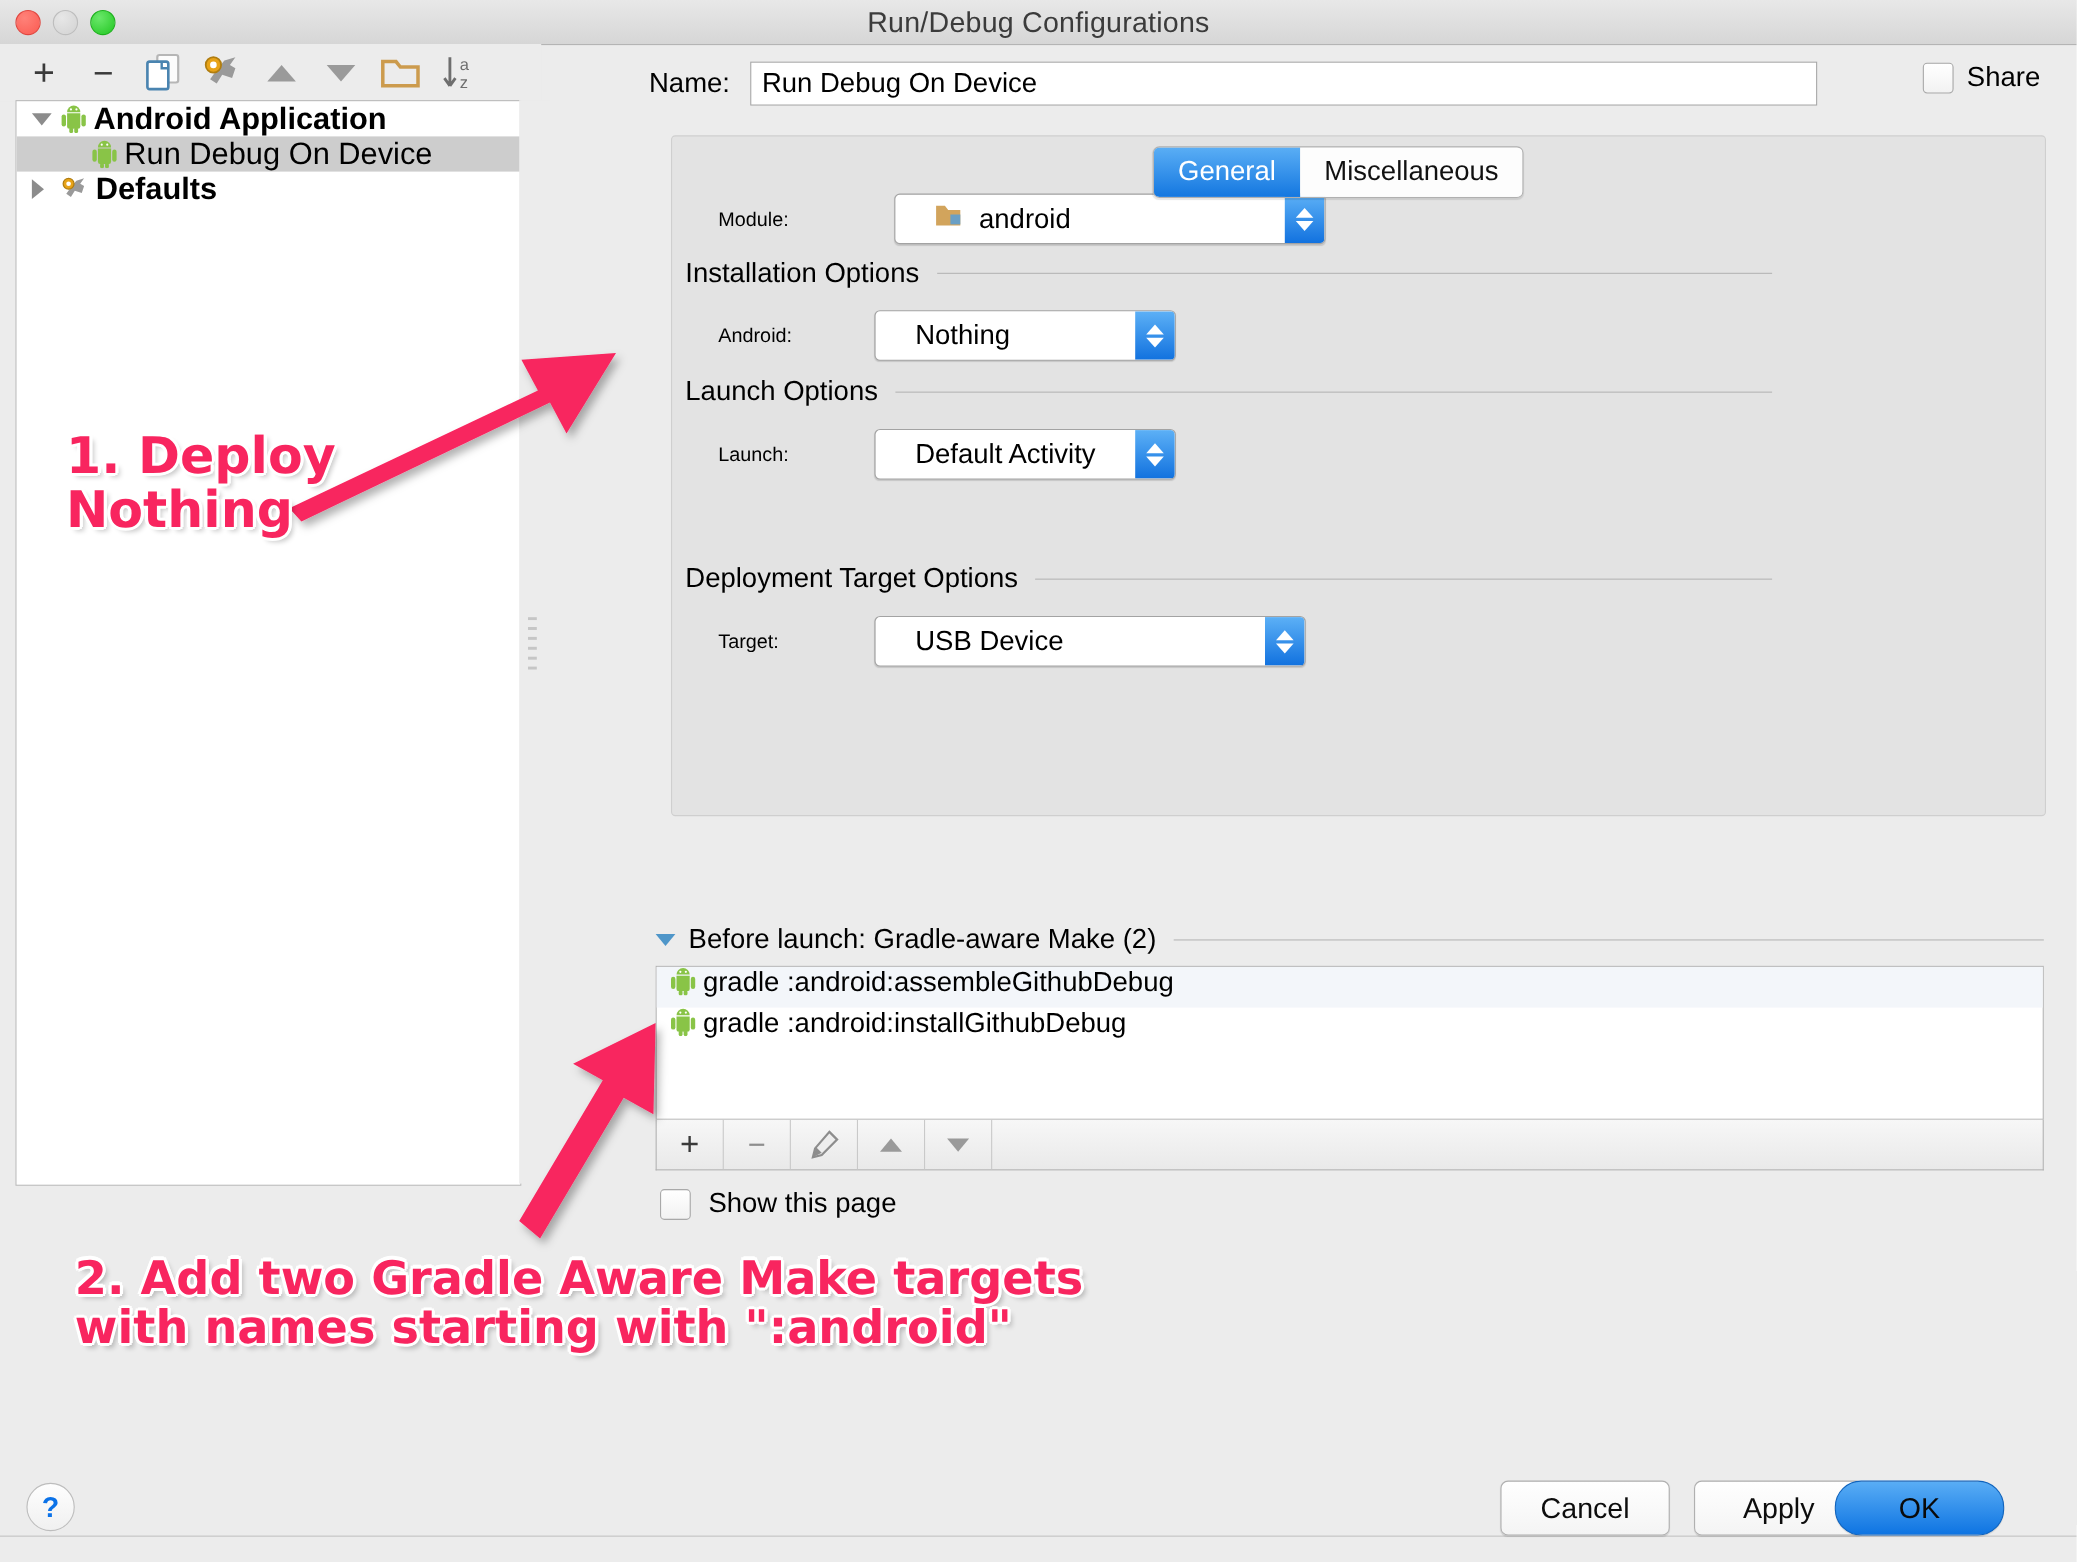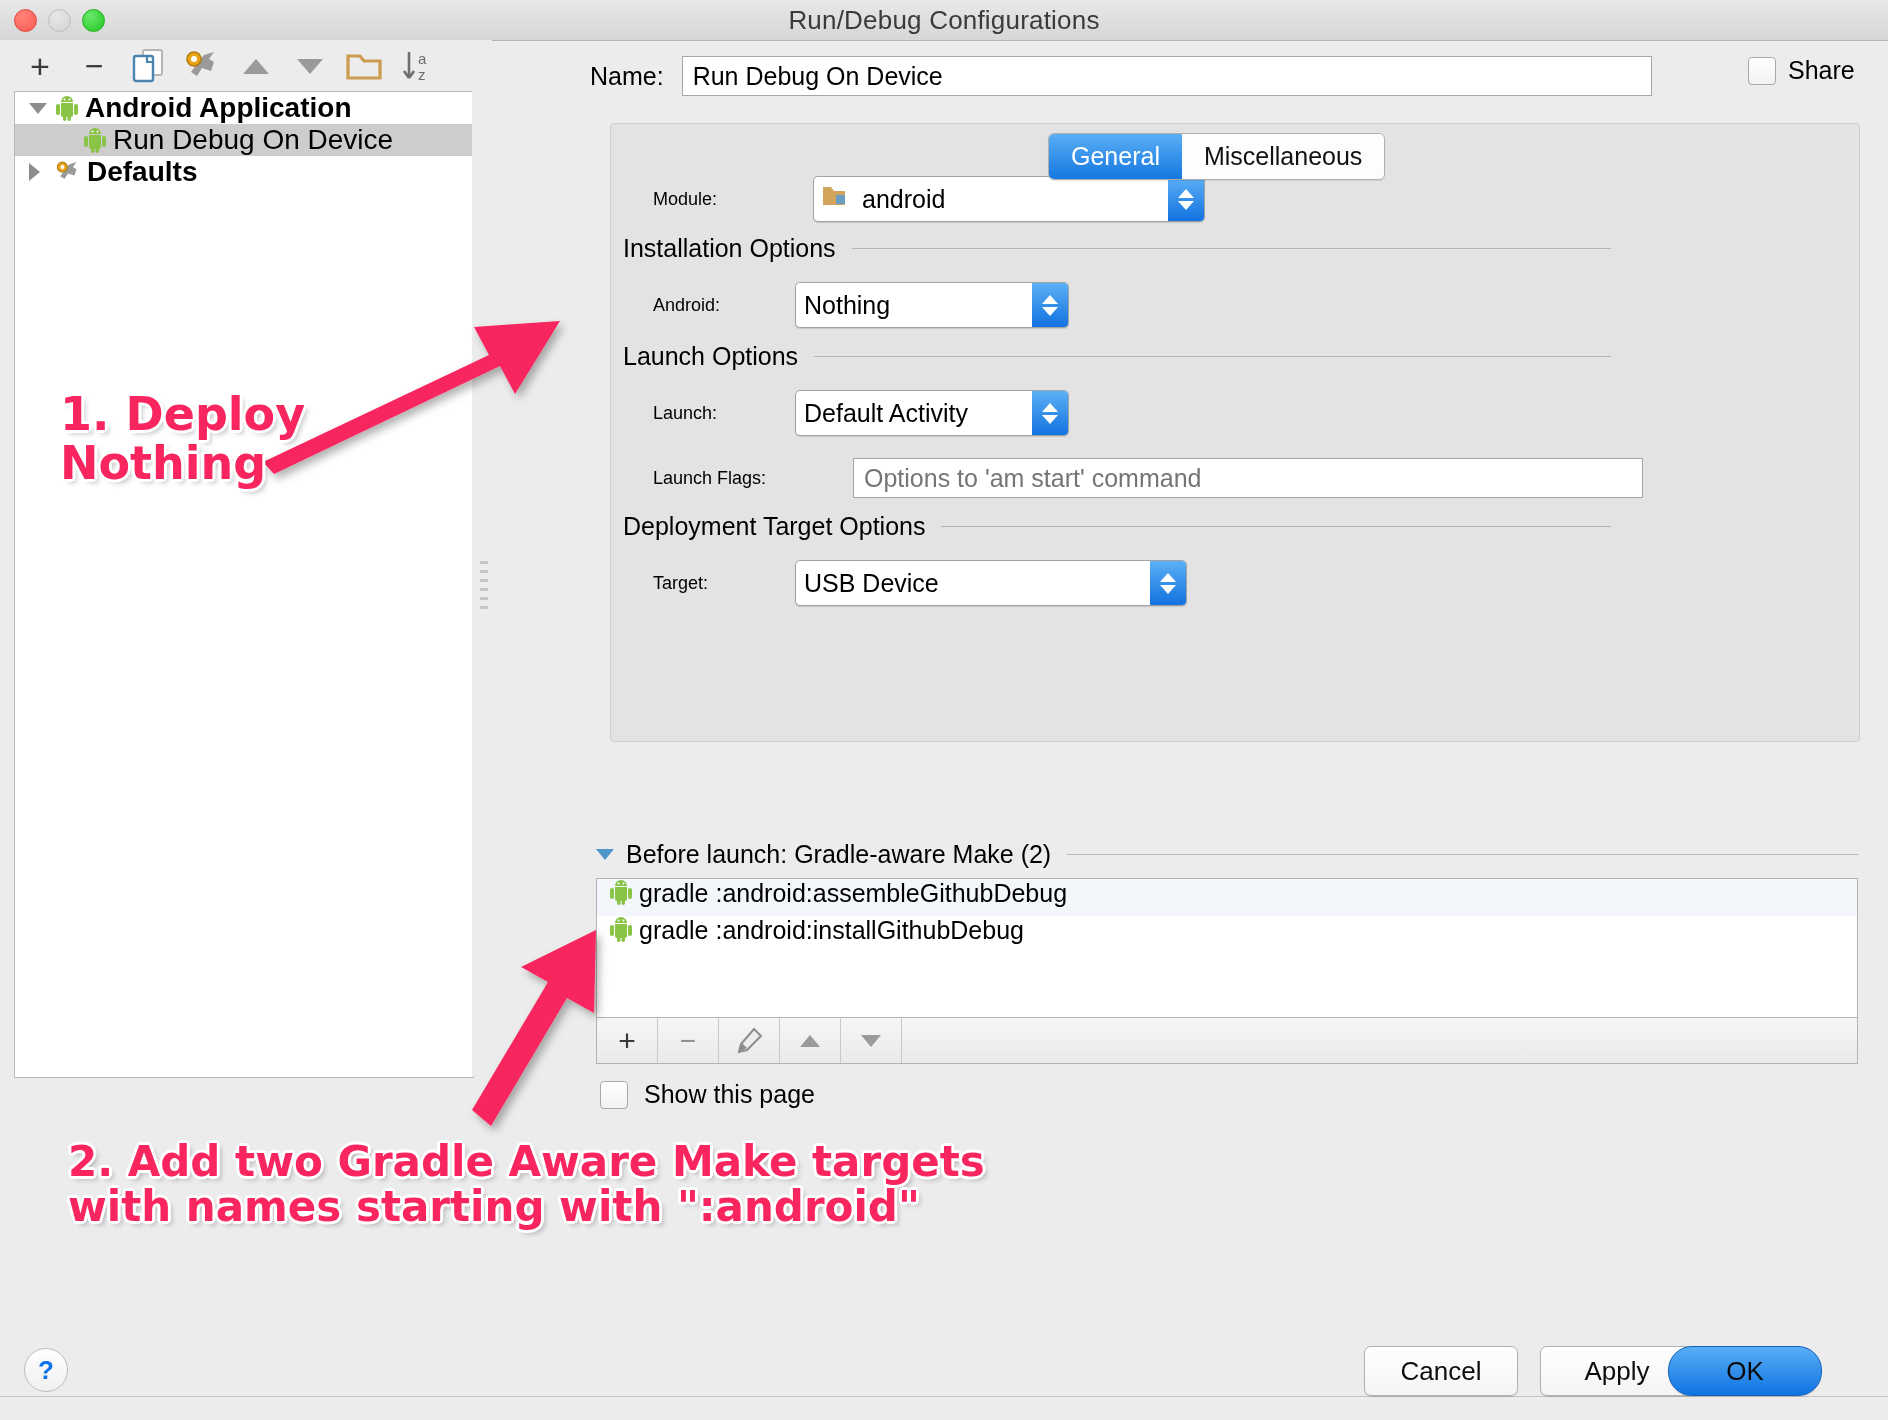--- a/index.html
+++ b/index.html
@@ -134,21 +134,21 @@
   }
   .row { position: absolute; display: flex; align-items: center; }
   .field-label { font-size: 18px; color: #000; }
 
   .combo {
     height: 44px; border: 1px solid #a3a3a3; border-radius: 5px;
     background: #ffffff; display: flex; align-items: center;
     box-shadow: 0 1px 1px rgba(0,0,0,0.13); overflow: hidden;
   }
   .combo .value {
-    flex: 1; font-size: 25px; color: #000; padding-left: 8px; white-space: nowrap;
+    flex: 1; font-size: 25px; color: #000; padding-left: 36px; white-space: nowrap;
   }
   .combo .stepper {
     width: 36px; height: 100%;
     background: linear-gradient(to bottom,#5cb0f6,#1272df);
     display: flex; flex-direction: column; align-items: center; justify-content: center; gap: 3px;
   }
   .chev-up, .chev-dn { width: 0; height: 0; border-left: 8px solid transparent; border-right: 8px solid transparent; }
   .chev-up { border-bottom: 9px solid #fff; }
   .chev-dn { border-top: 9px solid #fff; }
 
@@ -405,24 +405,20 @@
       <span class="field-label" style="width:142px;">Launch:</span>
       <div class="combo" style="width:272px;">
         <span class="value">Default Activity</span>
         <span class="stepper">
           <span class="chev-up"></span>
           <span class="chev-dn"></span>
         </span>
       </div>
     </div>
 
-    <div class="row" style="left:42px; top:334px;">
-      <span class="field-label" style="width:200px;">Launch Flags:</span>
-      <input class="flags-input" type="text" placeholder="Options to 'am start' command" style="">
-    </div>
 
     <div class="section" style="left:12px; top:388px;">
       <span class="sec-label">Deployment Target Options</span>
       <span class="sec-line"></span>
     </div>
 
     <div class="row" style="left:42px; top:436px;">
       <span class="field-label" style="width:142px;">Target:</span>
       <div class="combo" style="width:390px;">
         <span class="value">USB Device</span>

